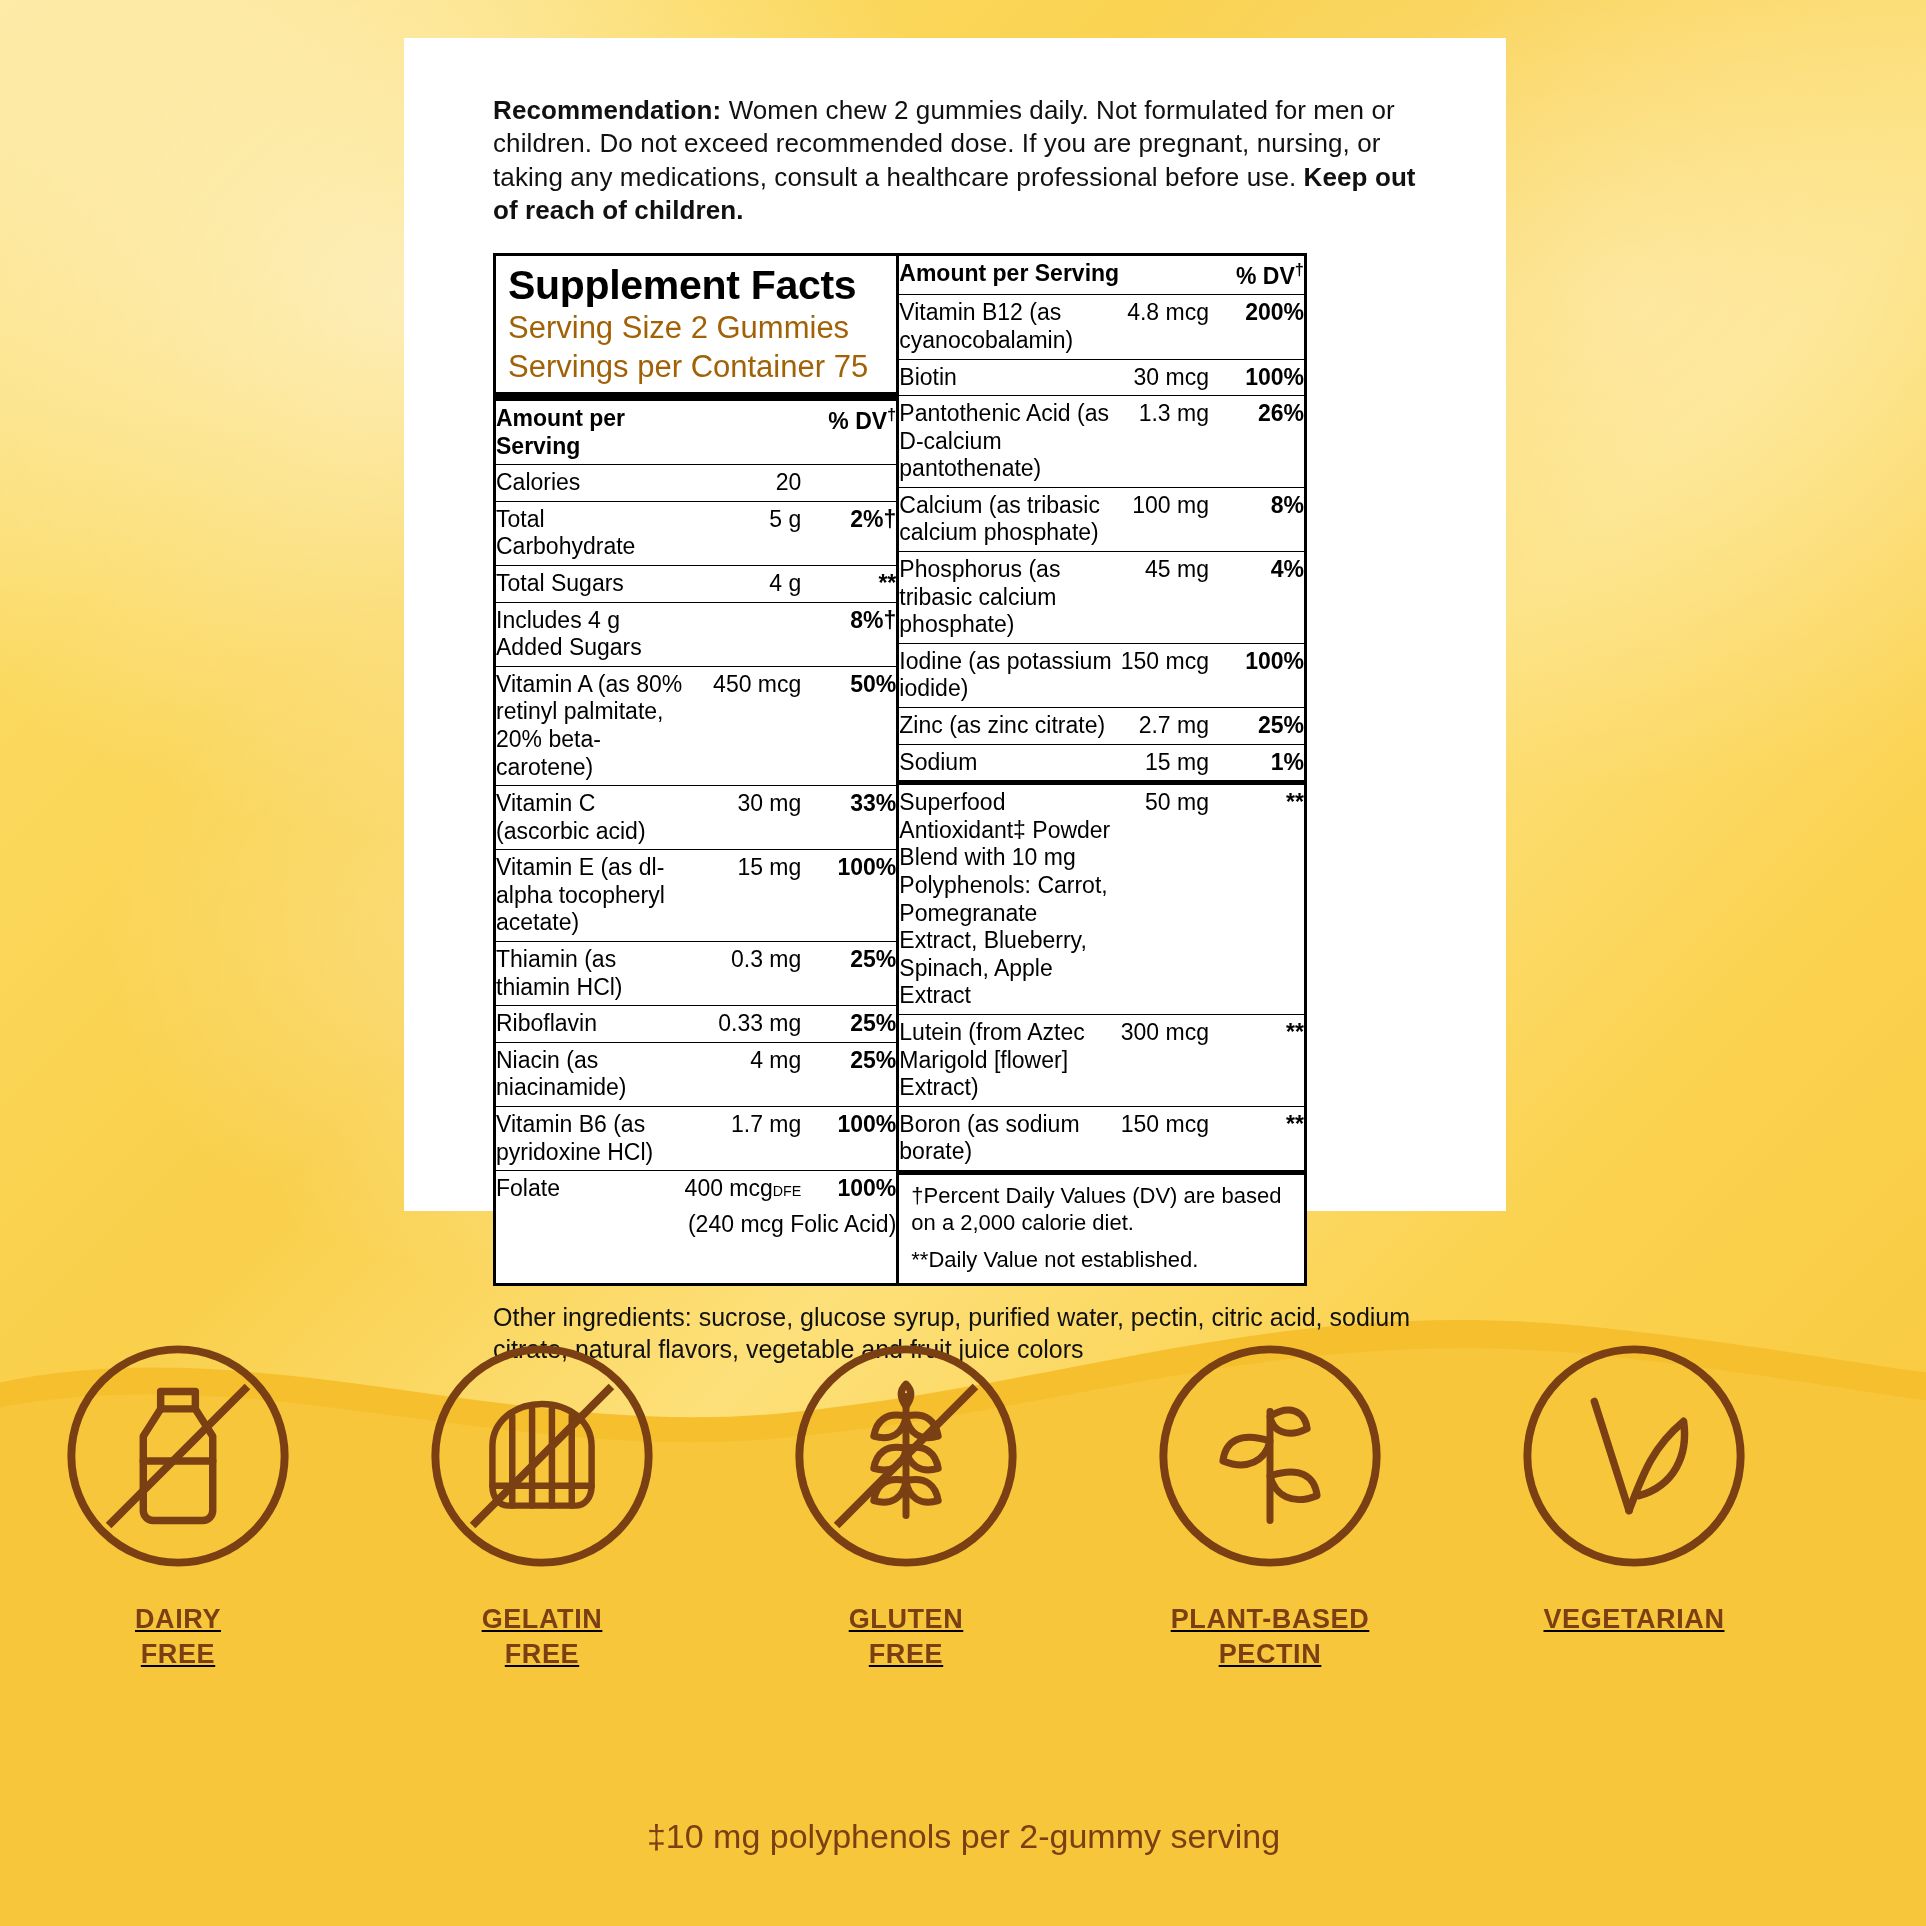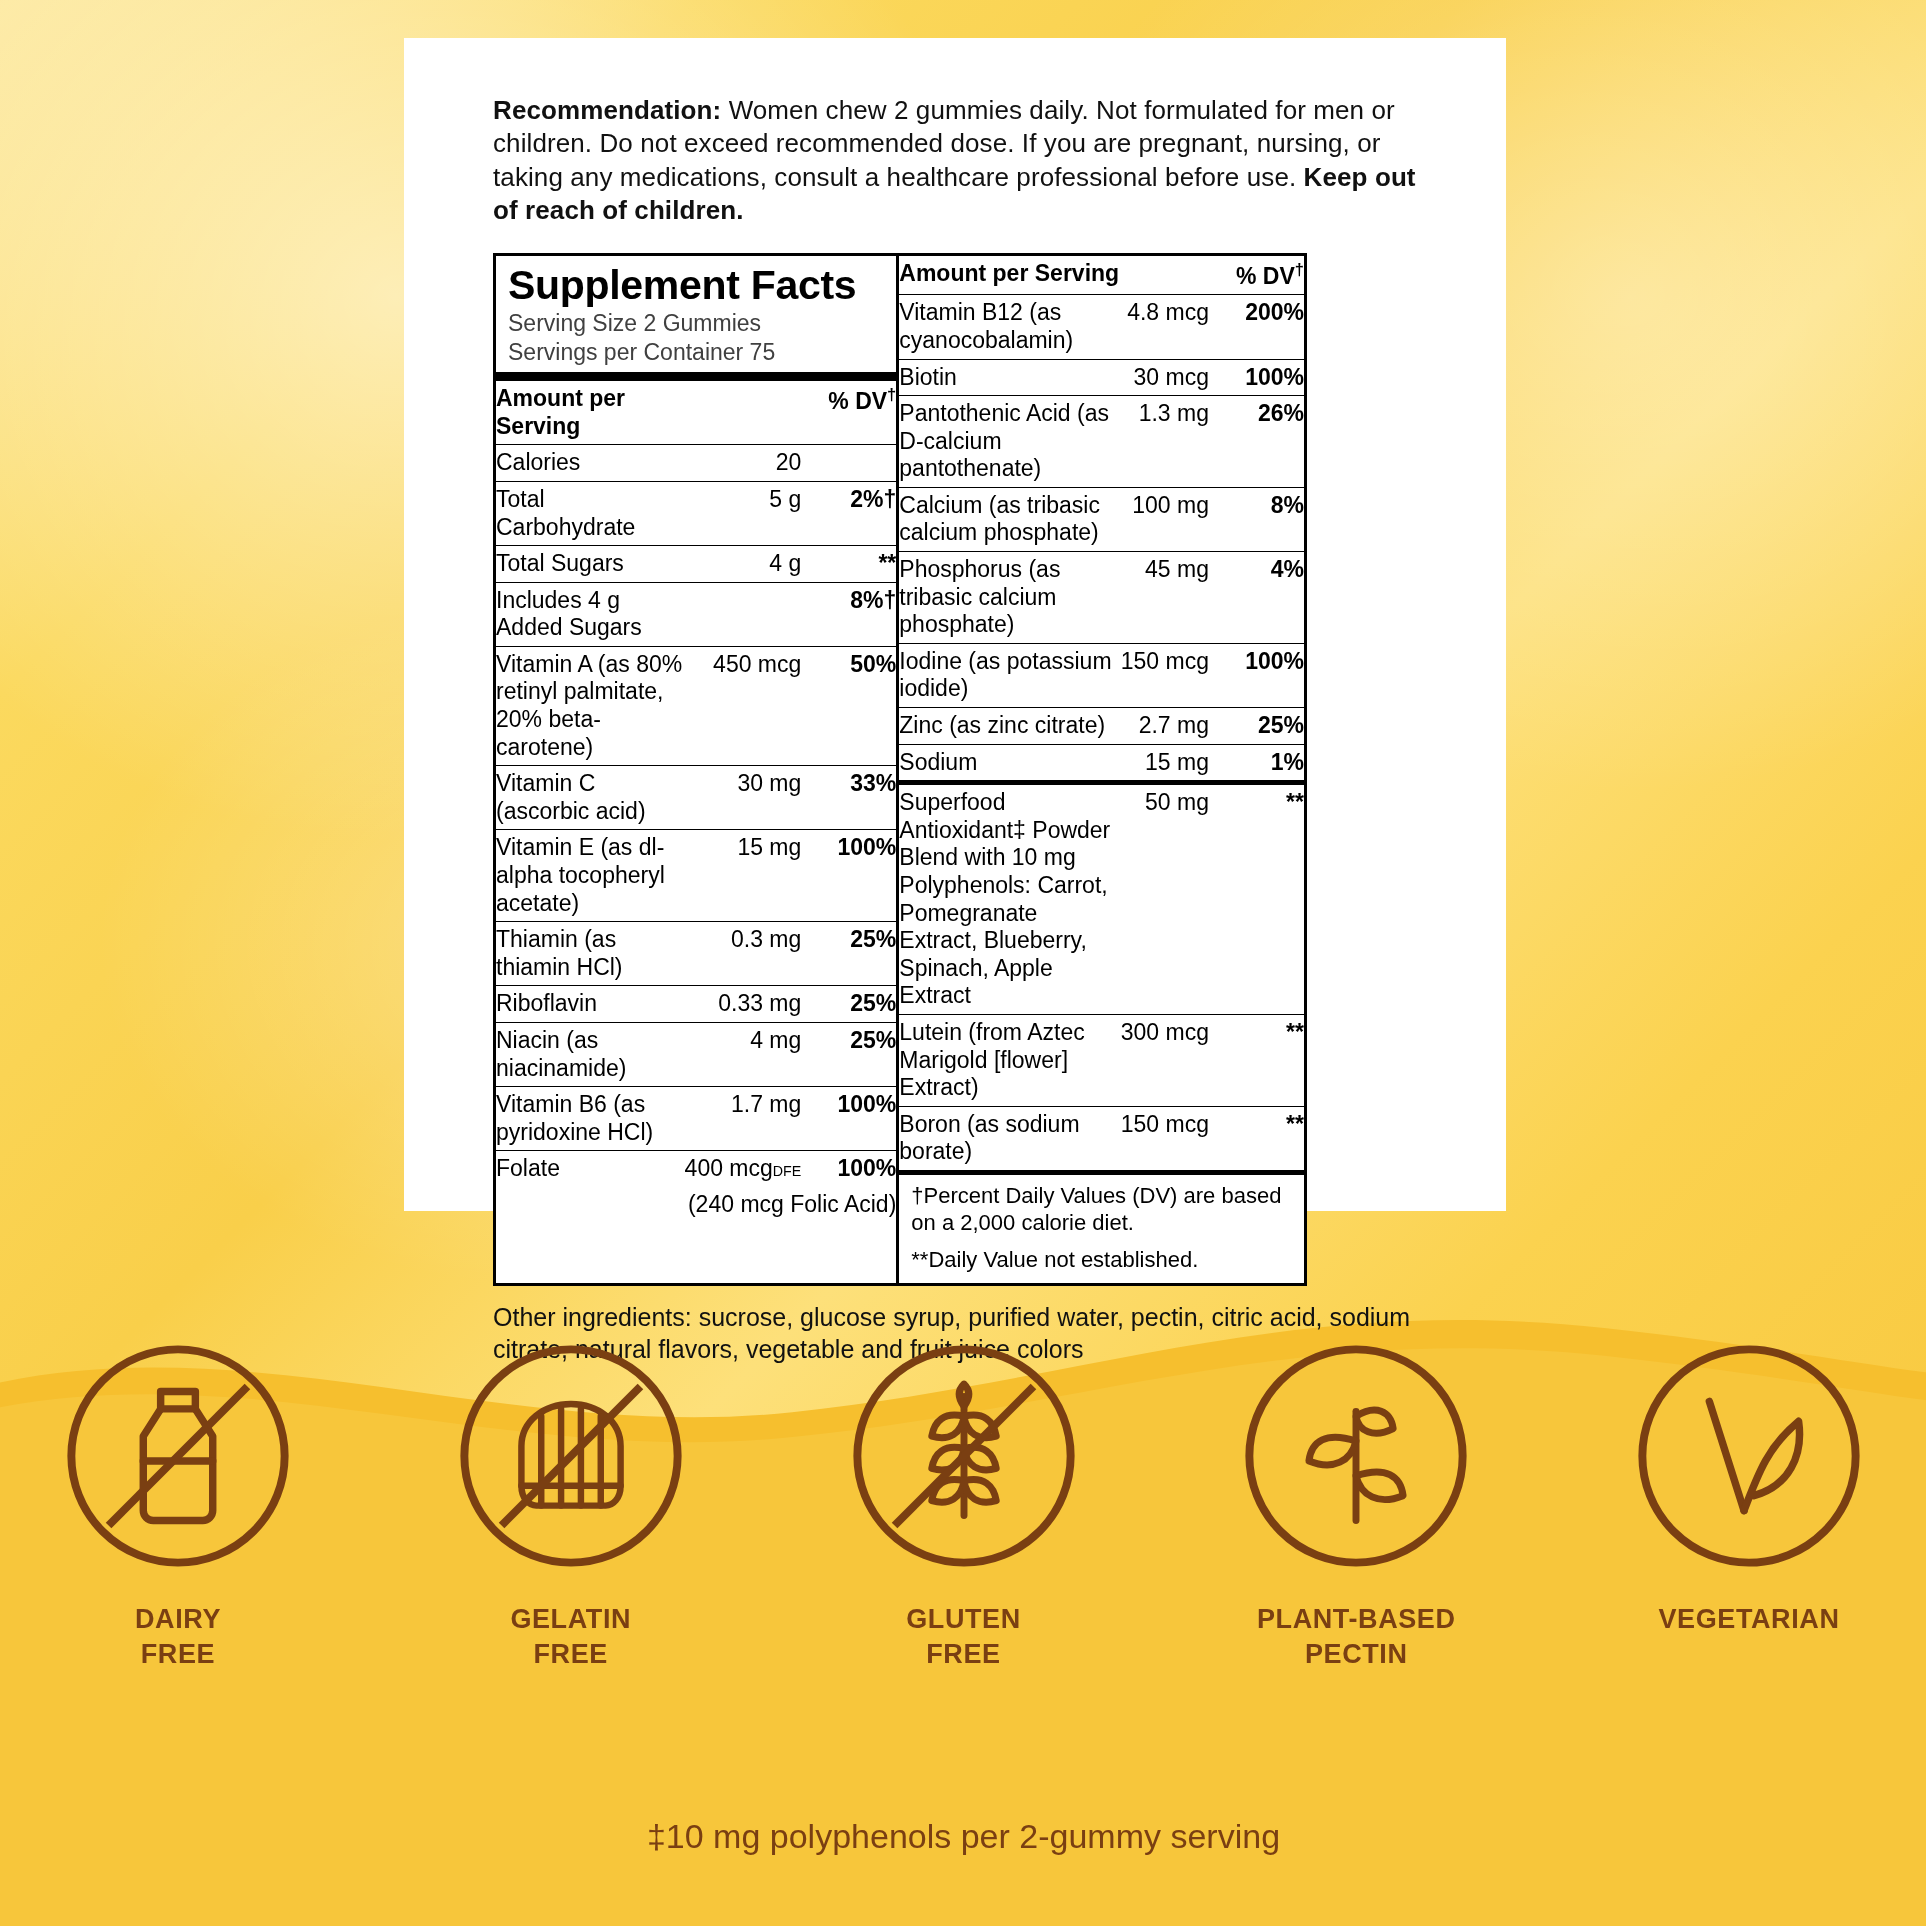--- a/index.html
+++ b/index.html
@@ -40,21 +40,21 @@
     display:flex;box-sizing:border-box;
   }
   .col{box-sizing:border-box;}
   .col-left{width:461px;padding:0;border-right:3px solid #000;}
   .col-right{width:463px;}
 
   .sf-title{
     font-size:41px;font-weight:bold;letter-spacing:-0.3px;color:#000;
     padding:8px 12px 2px 12px;line-height:1.05;
   }
-  .serving{font-size:23px;color:#404040;padding:0 12px;line-height:1.24;}
+  .serving{font-size:31px;color:#a16207;padding:0 12px;line-height:1.24;}
   .rule-thick{height:9px;background:#000;margin:6px 0 0 0;}
   .rule-med{height:5px;background:#000;}
 
   table.nt{width:100%;border-collapse:collapse;font-size:23px;color:#000;}
   table.nt td{padding:4px 0 4px 0;vertical-align:top;line-height:1.2;}
   table.nt tr.ln td{border-bottom:1.6px solid #000;}
   td.nm{padding-left:12px;}
   td.amt{text-align:right;white-space:nowrap;padding-right:10px;}
   td.dv{text-align:right;white-space:nowrap;padding-right:12px;width:95px;font-weight:bold;}
   .hdr td{font-weight:bold;}
@@ -63,21 +63,21 @@
   .sup{font-size:.72em;vertical-align:super;}
   .dfe{font-size:.62em;vertical-align:baseline;margin-top:18px;}
   .foot{font-size:22px;line-height:1.22;color:#000;padding:8px 12px 10px 12px;}
 
   .other-ing{
     width:936px;margin-top:16px;font-size:25px;line-height:1.26;color:#111;
   }
 
   
   .icons{
-    position:absolute;left:0;right:0;top:1332px;display:flex;justify-content:space-between;gap:0;
+    position:absolute;left:0;right:0;top:1332px;display:flex;justify-content:flex-start;gap:8px;text-decoration:underline;
   }
   .icon-cell{width:356px;text-align:center;}
   .icon-cell svg{display:block;margin:0 auto;}
   .icon-label{
     margin-top:22px;color:#7a3f12;font-weight:bold;font-size:27px;letter-spacing:0.6px;line-height:1.28;
   }
   .footnote{
     position:absolute;left:0;right:0;top:1817px;text-align:center;
     color:#7a3f12;font-size:34px;
   }

